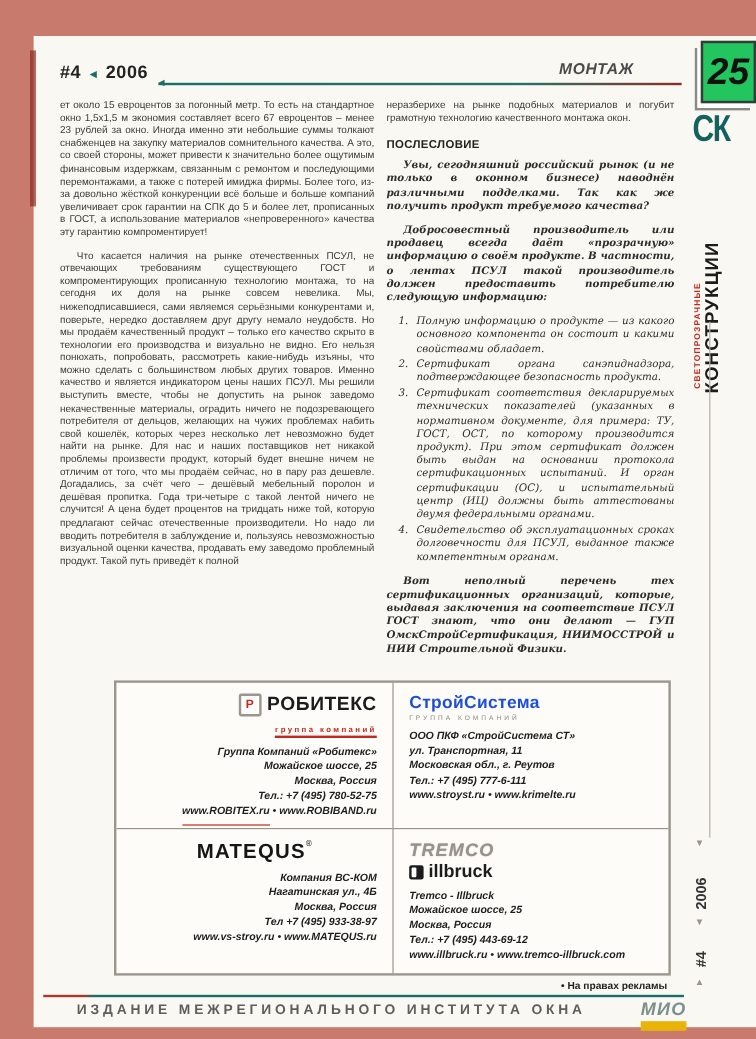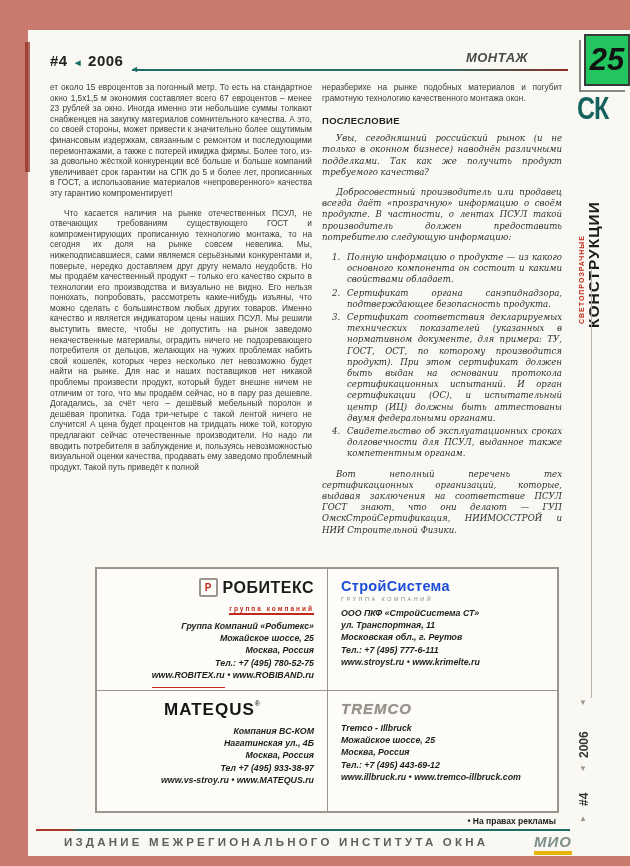--- a/index.html
+++ b/index.html
@@ -30,21 +30,21 @@
   }
 
   
   .col{position:absolute;top:52px;color:#3b3b3b;}
   .col-left{left:22px;width:262px;height:483px;overflow:hidden;}
   .col-right{left:294px;width:240px;height:483px;overflow:hidden;}
   .body-p{font-size:8.3px;line-height:10.6px;text-align:justify;margin:0 0 9px 0;text-indent:14px;}
   .lead{text-indent:0;}
   .post-head{font-size:9.5px;font-weight:bold;color:#222;margin:12px 0 7px 0;letter-spacing:.3px;}
   .ital{font-family:"DejaVu Serif",serif;font-style:italic;font-size:8.6px;line-height:11.2px;
-    text-align:justify;color:#2d2d2d;margin:0 0 9px 0;text-indent:14px;}
+    text-align:justify;color:#2d2d2d;margin:0 0 9px 0;text-indent:14px;font-weight:bold;}
   .list-row{display:flex;margin:0 0 2px 10px;}
   .list-num{font-family:"DejaVu Serif",serif;font-style:italic;font-size:8.6px;line-height:11.2px;width:15px;flex:none;color:#2d2d2d;}
   .list-text{font-family:"DejaVu Serif",serif;font-style:italic;font-size:8.6px;line-height:11.2px;text-align:justify;color:#2d2d2d;}
 
   
   .sk-logo{position:absolute;left:549px;top:64px;font-size:25px;font-weight:900;color:#15625c;
     letter-spacing:-1px;transform:scaleY(1.25);}
   .journal-vert{position:absolute;left:550px;top:106px;height:192px;display:flex;align-items:flex-start;}
   .vtext{writing-mode:vertical-rl;transform:rotate(180deg);display:inline-block;}
   .journal-red{font-size:7px;font-weight:bold;color:#c02a1e;letter-spacing:1px;height:188px;}
@@ -87,21 +87,21 @@
 
   .ad-note{position:absolute;left:300px;top:786px;width:228px;text-align:right;
     font-size:8.5px;font-weight:bold;color:#222;}
 
   
   .footer-rule{position:absolute;left:8px;top:799px;width:534px;height:2px;
     background:linear-gradient(to right,#a8392b 0%,#a8392b 6%,#1b6e68 8%,#1b6e68 100%);}
   .footer-text{position:absolute;left:36px;top:806px;font-size:11.5px;letter-spacing:3.2px;
     color:#5e5e5e;font-weight:bold;}
   .mio-logo{position:absolute;left:506px;top:803px;font-size:15px;font-weight:900;font-style:italic;
-    color:#7d8f8c;letter-spacing:1px;border-bottom:4px solid #eab308;padding-bottom:1px;}
+    color:#7d8f8c;letter-spacing:1px;border-bottom:8px solid #eab308;padding-bottom:1px;}
 </style>
 </head>
 <body>
 
 <div class="page">
   <div class="spine"></div>
 
   <div class="hdr-left">
     <span>#4</span><span class="arr">◄</span><span>2006</span>
   </div>
@@ -190,20 +190,24 @@
         <div>Компания ВС-КОМ</div>
         <div>Нагатинская ул., 4Б</div>
         <div>Москва, Россия</div>
         <div>Тел +7 (495) 933-38-97</div>
         <div>www.vs-stroy.ru • www.MATEQUS.ru</div>
       </div>
     </div>
 
     <div class="ad-cell r b">
       <div class="tremco-name">TREMCO</div>
+      <div class="illbruck-row">
+        <span class="illbruck-icon"></span>
+        <span class="illbruck-name">illbruck</span>
+      </div>
       <div class="ad-addr">
         <div>Tremco - Illbruck</div>
         <div>Можайское шоссе, 25</div>
         <div>Москва, Россия</div>
         <div>Тел.: +7 (495) 443-69-12</div>
         <div>www.illbruck.ru • www.tremco-illbruck.com</div>
       </div>
     </div>
   </div>
 

